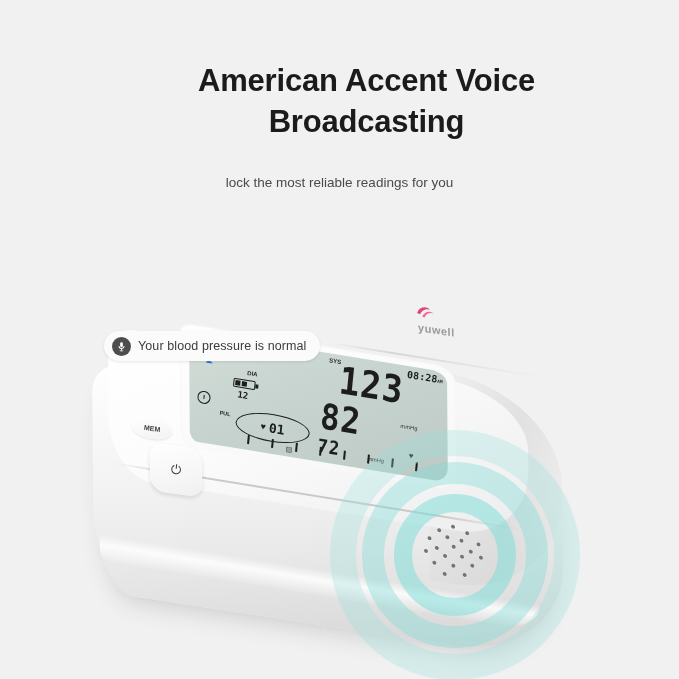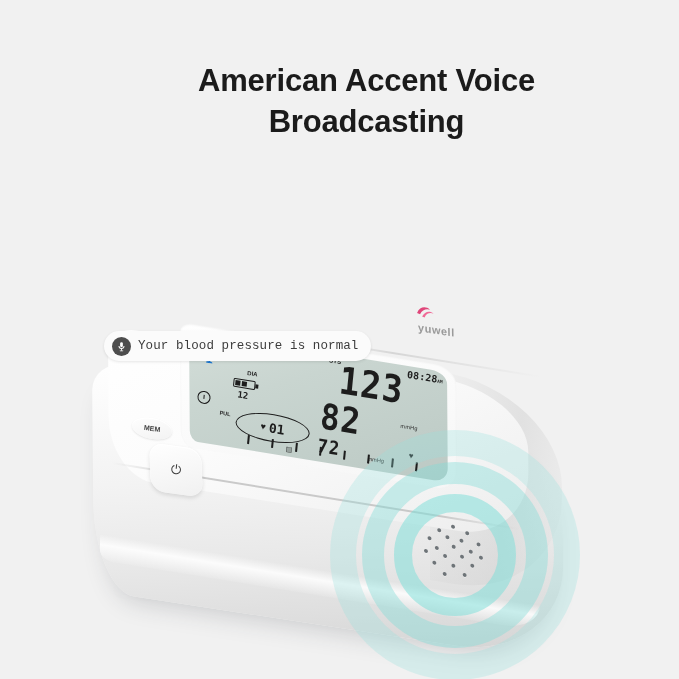--- a/index.html
+++ b/index.html
@@ -59,21 +59,20 @@
     width:19px; height:19px;
     border-radius:50%;
     background:#4d4d4d;
     display:flex; align-items:center; justify-content:center;
     flex:0 0 auto;
   }
   .tooltip-text {
     font-size:12.5px;
     color:#3c3c3c;
     letter-spacing:0.1px;
-    font-family:Liberation Mono, monospace;
   }
 
   
   .device {
     position:absolute;
     left:0; top:0;
     width:679px; height:399px;
   }
 
   
@@ -412,20 +411,21 @@
 </style>
 </head>
 <body>
 
 <div class="headline">
   <div>American Accent Voice</div>
   <div>Broadcasting</div>
 </div>
 
 <div class="subtitle">
+  <div>lock the most reliable readings for you</div>
 </div>
 
 <div class="stage">
 
   <div class="tooltip">
     <span class="mic-badge">
       <svg width="11" height="11" viewBox="0 0 24 24" fill="#ffffff" aria-hidden="true">
         <rect x="9" y="2.5" width="6" height="11" rx="3"></rect>
         <path d="M5.5 11a6.5 6.5 0 0 0 13 0h-2a4.5 4.5 0 0 1-9 0z"></path>
         <rect x="11" y="17" width="2" height="4"></rect>

